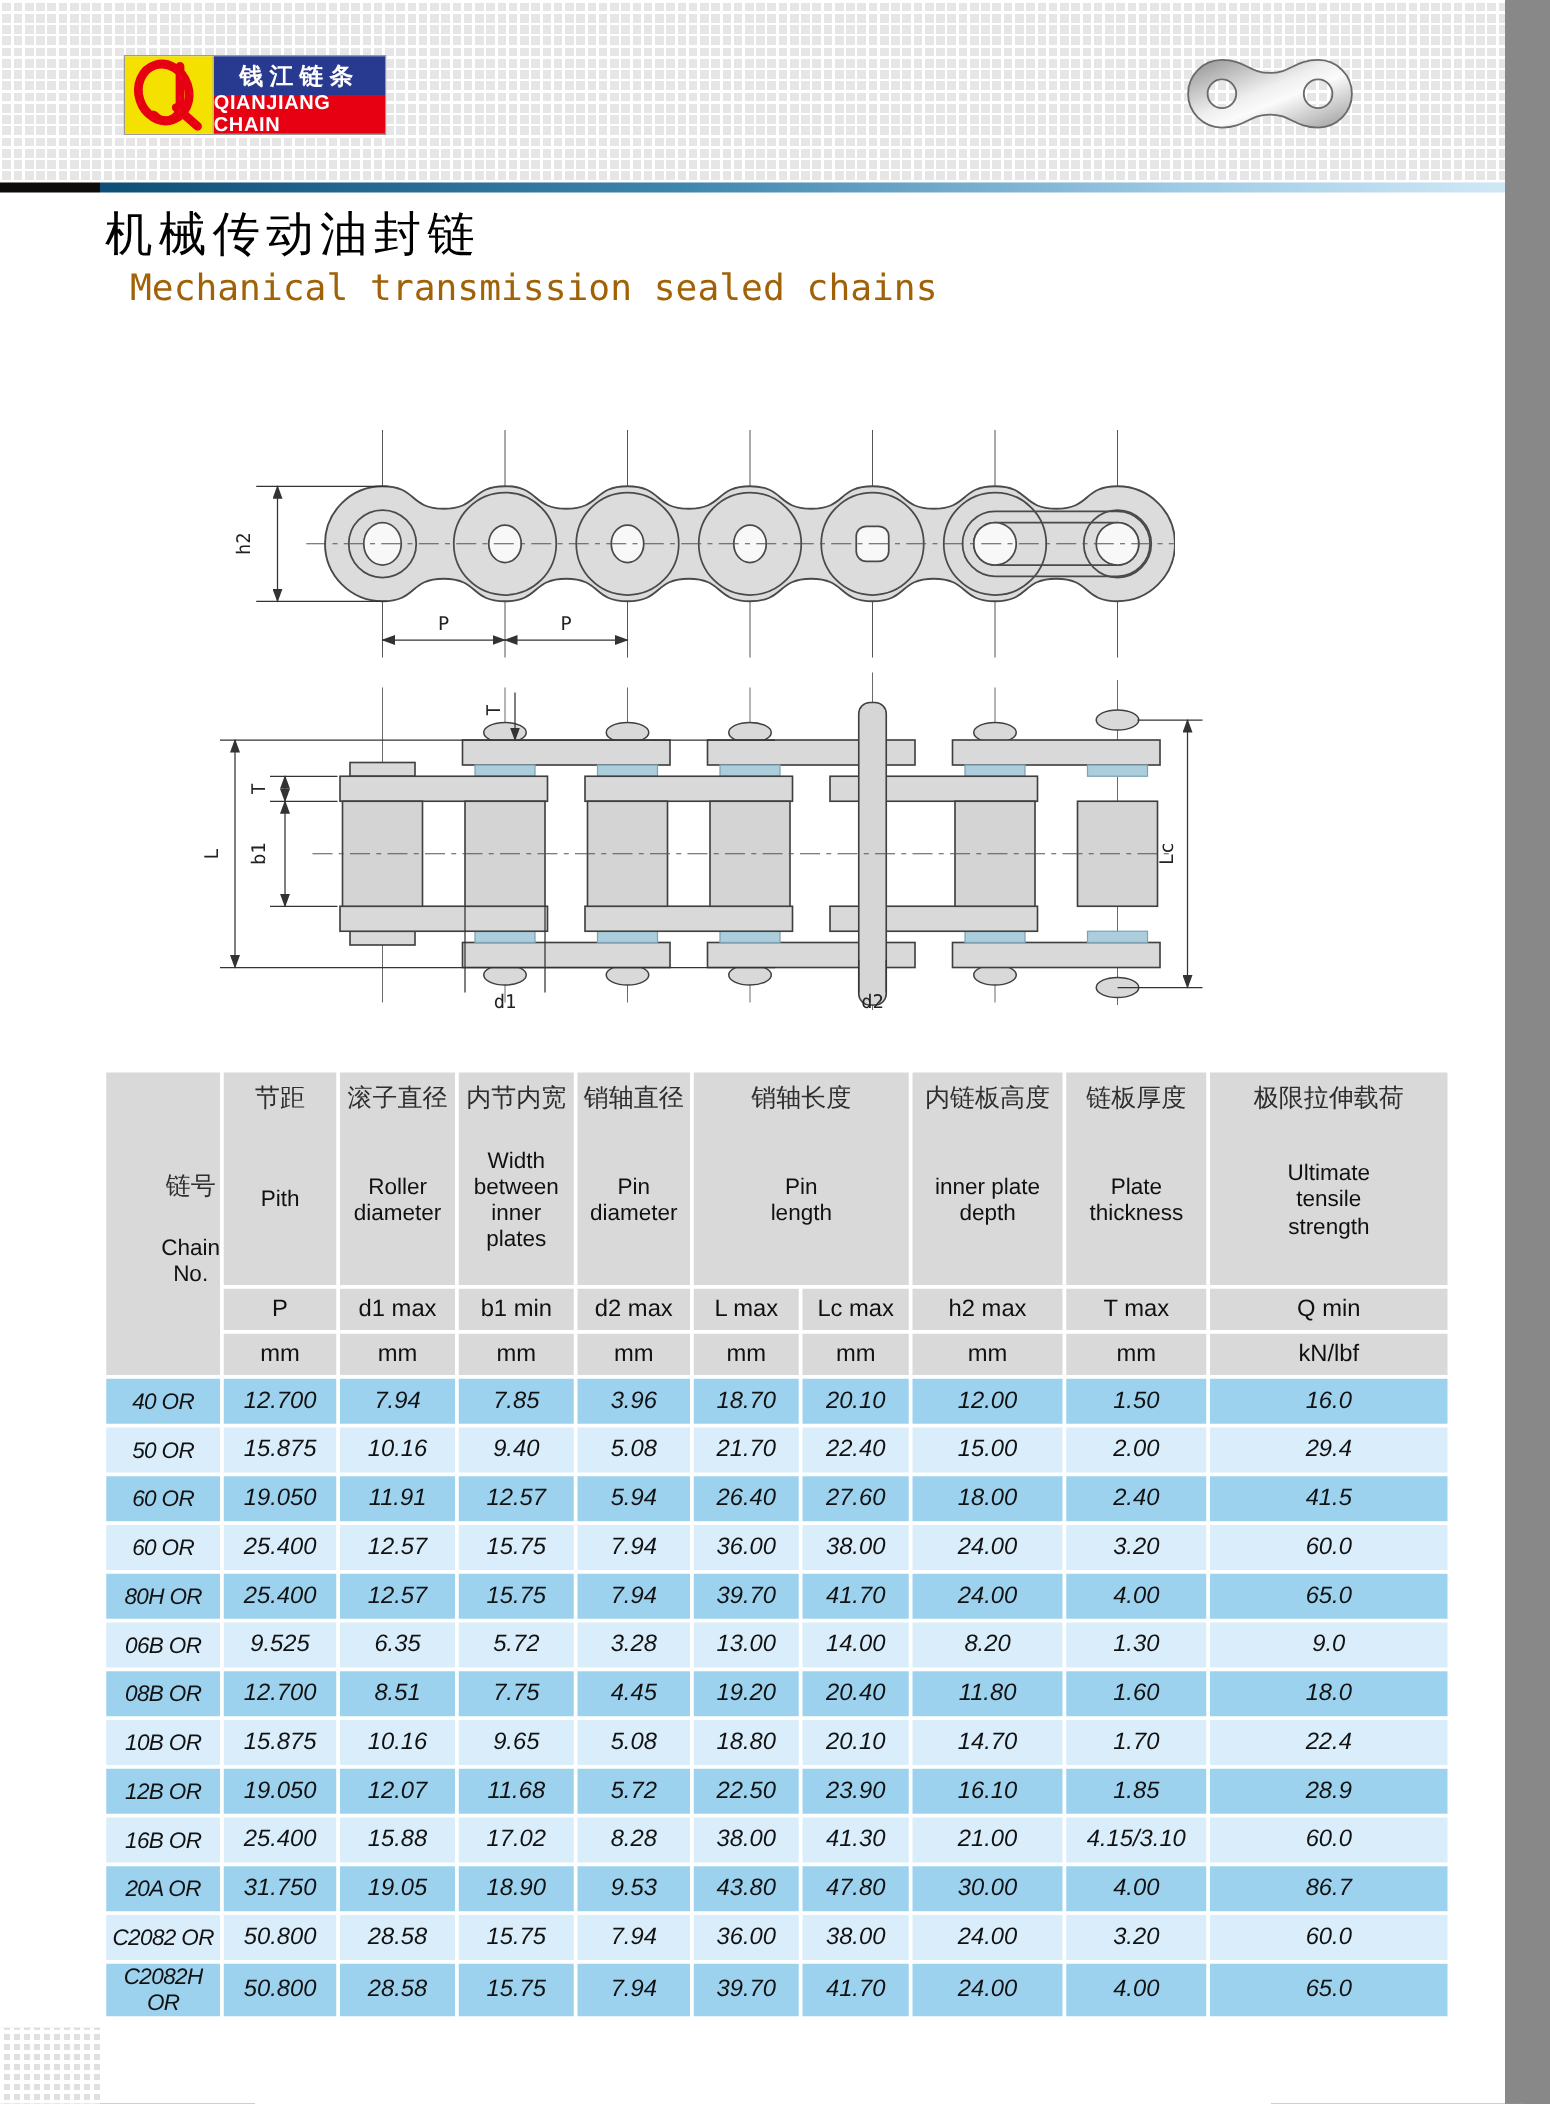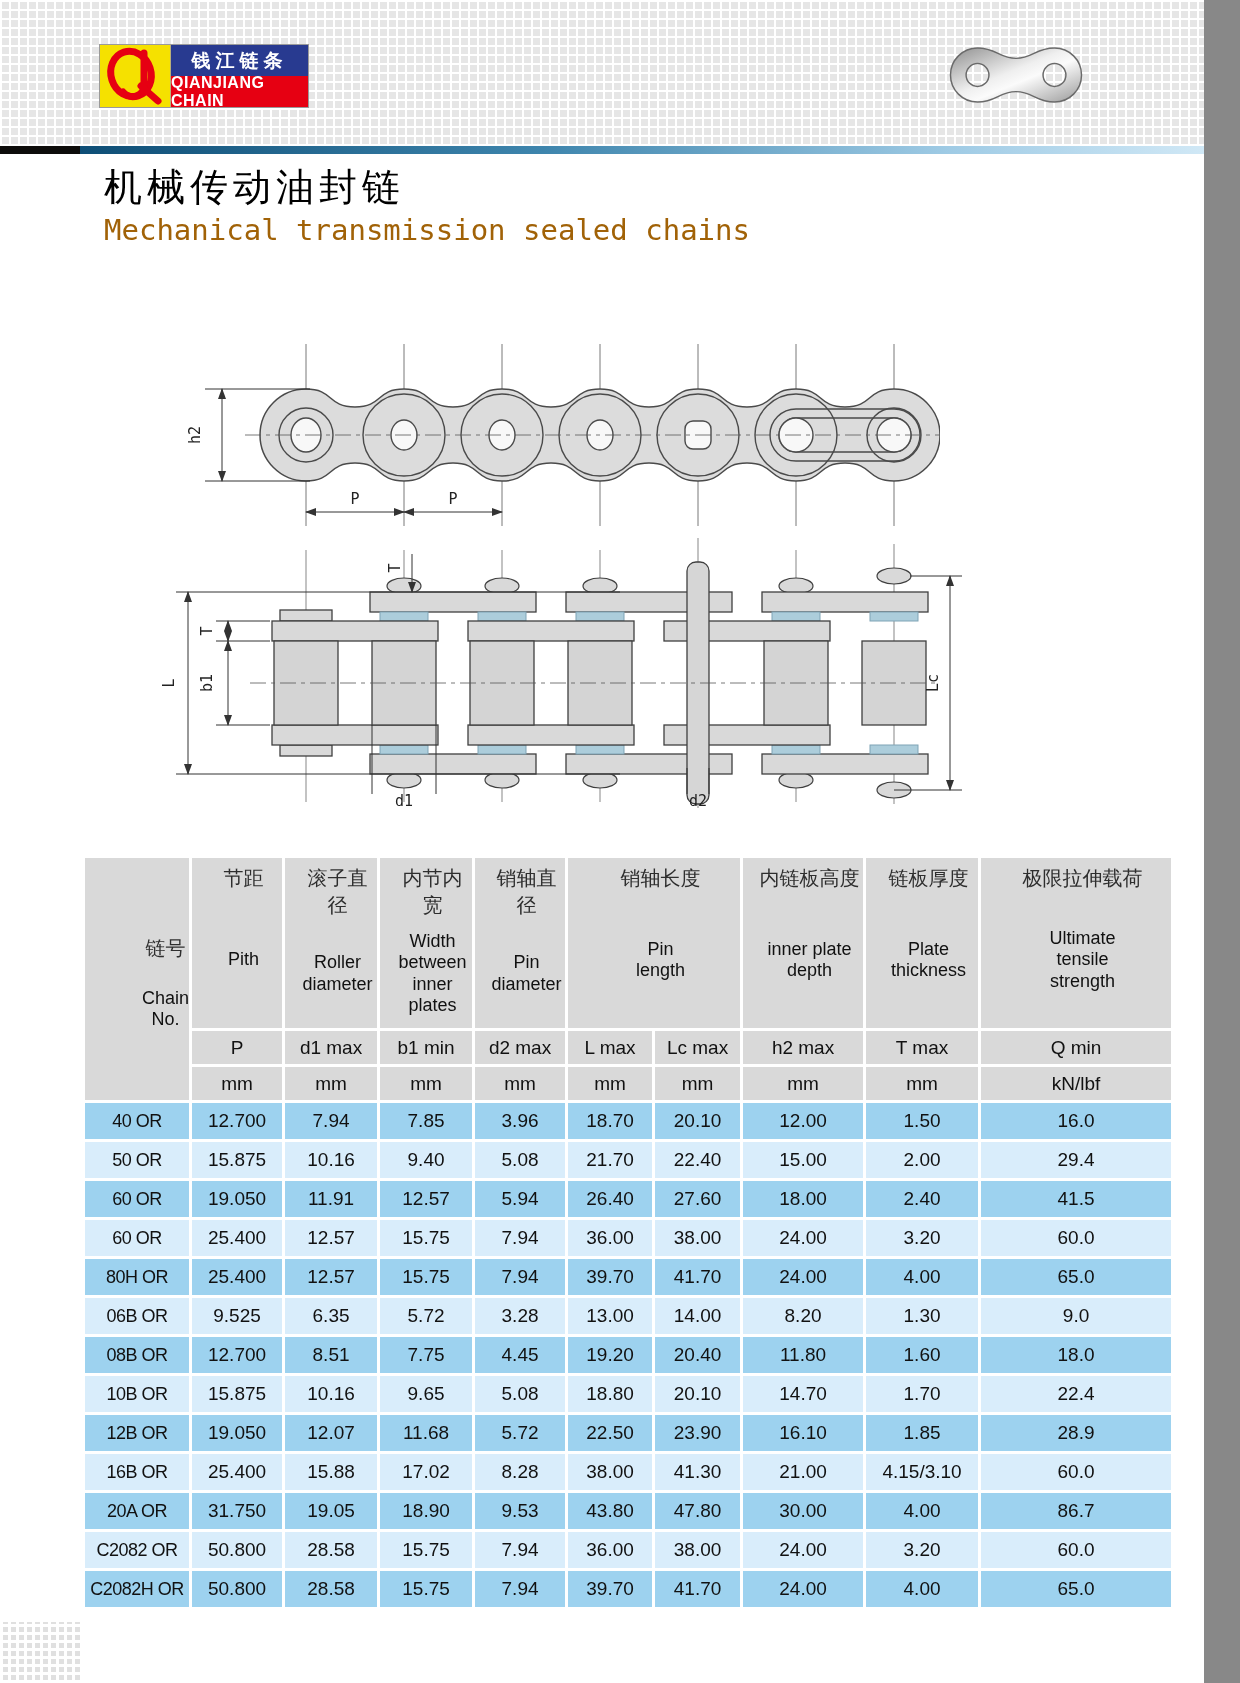--- a/index.html
+++ b/index.html
@@ -15,41 +15,41 @@
     background:linear-gradient(90deg,#0e4e76 0%,#3e85ad 40%,#9fcbe5 75%,#d7ecf8 100%);}
   
   .logo{position:absolute;left:99px;top:44px;width:208px;height:62px;display:flex;border:1px solid #9a9a9a;background:#fff;}
   .logo-yellow{width:70px;height:100%;background:#f5e100;border-right:1px solid #b9b07a;position:relative;}
   .logo-right{flex:1;display:flex;flex-direction:column;}
   .logo-blue{height:50%;background:#283a90;color:#fff;display:flex;align-items:center;justify-content:center;
     font-size:19px;font-weight:bold;letter-spacing:5px;}
   .logo-red{height:50%;background:#e60012;color:#fff;display:flex;align-items:center;justify-content:center;
     font-size:16px;font-weight:bold;letter-spacing:.5px;}
   
-  .title-zh{position:absolute;left:104px;top:162px;font-family:"DejaVu Serif",serif;
+  .title-zh{position:absolute;left:84px;top:162px;font-family:"DejaVu Serif",serif;
     font-size:38px;letter-spacing:5px;color:#000;}
   .title-en{position:absolute;left:104px;top:213px;font-family:"DejaVu Sans Mono",monospace;
     font-size:29px;color:#a16207;white-space:nowrap;}
   
   .diag1{position:absolute;left:150px;top:322px;}
   .diag2{position:absolute;left:150px;top:518px;}
   .link-plate{position:absolute;left:938px;top:40px;}
   text.dim{font-family:"DejaVu Sans Mono",monospace;font-size:15px;fill:#222;}
   
   table.spec{position:absolute;left:82px;top:855px;border-collapse:separate;border-spacing:3px;
     table-layout:fixed;}
   table.spec th,table.spec td{text-align:center;vertical-align:middle;font-weight:normal;padding:0;}
   thead tr.bigrow{height:170px;}
   thead tr.subrow{height:33px;}
   thead tr.unitrow{height:33px;}
-  tbody tr{height:36px;}
+  tbody tr{height:36px;font-style:italic;}
   th.hcell{background:#d9d9d9;}
   th.sub{background:#d9d9d9;font-size:19px;}
   .hcell{display:table-cell;}
-  .hcell .inner{display:flex;flex-direction:column;height:100%;min-height:170px;padding-left:13px;}
+  .hcell .inner{display:flex;flex-direction:column;height:100%;min-height:170px;}
   .hcell .zh{font-size:20px;padding-top:7px;color:#2e2e2e;}
   .hcell .en{flex:1;display:flex;align-items:center;justify-content:center;font-size:18px;line-height:1.18;color:#111;}
   .hcell.chain .inner{justify-content:center;gap:26px;margin-left:44px;}
   .hcell.chain .en{flex:0 0 auto;}
   .hcell.pinlen .en>span{max-width:70px;}
   .hcell.uts .en>span{max-width:100px;}
   td{font-size:19px;}
   tbody tr:nth-child(odd) td{background:#9dd2ef;}
   tbody tr:nth-child(even) td{background:#d9edfb;}
   td.rowlabel{font-size:18px;letter-spacing:-.5px;}

